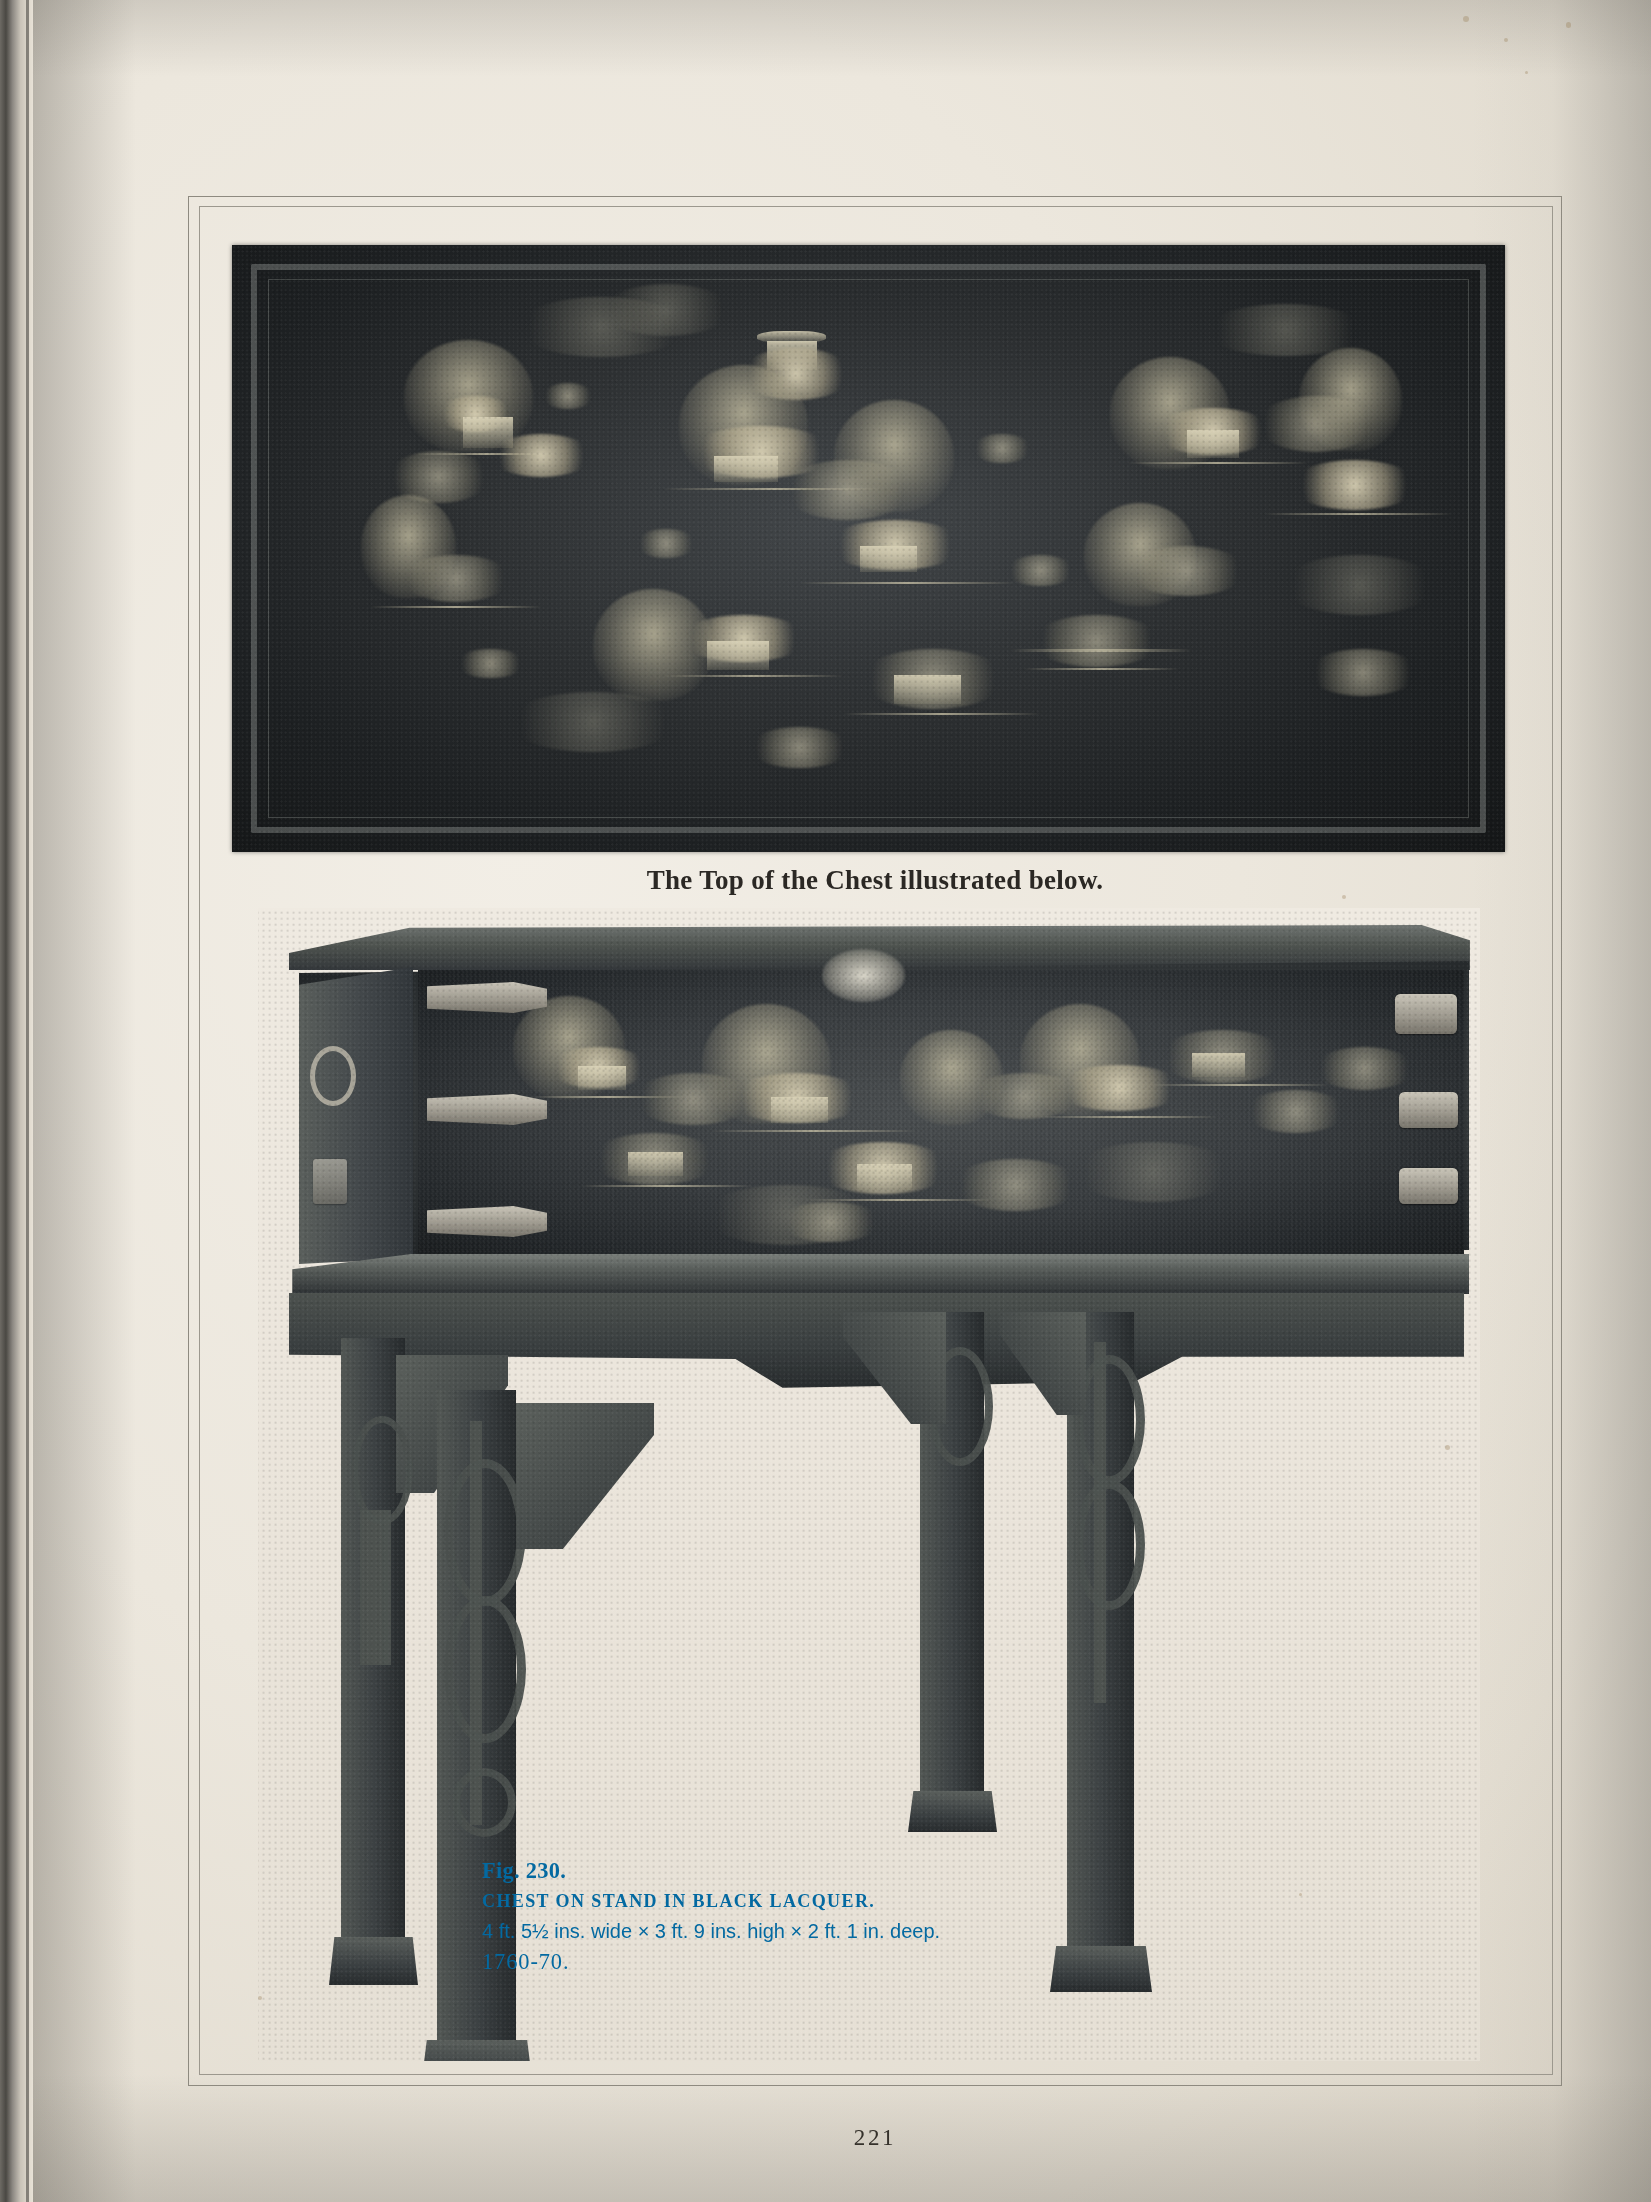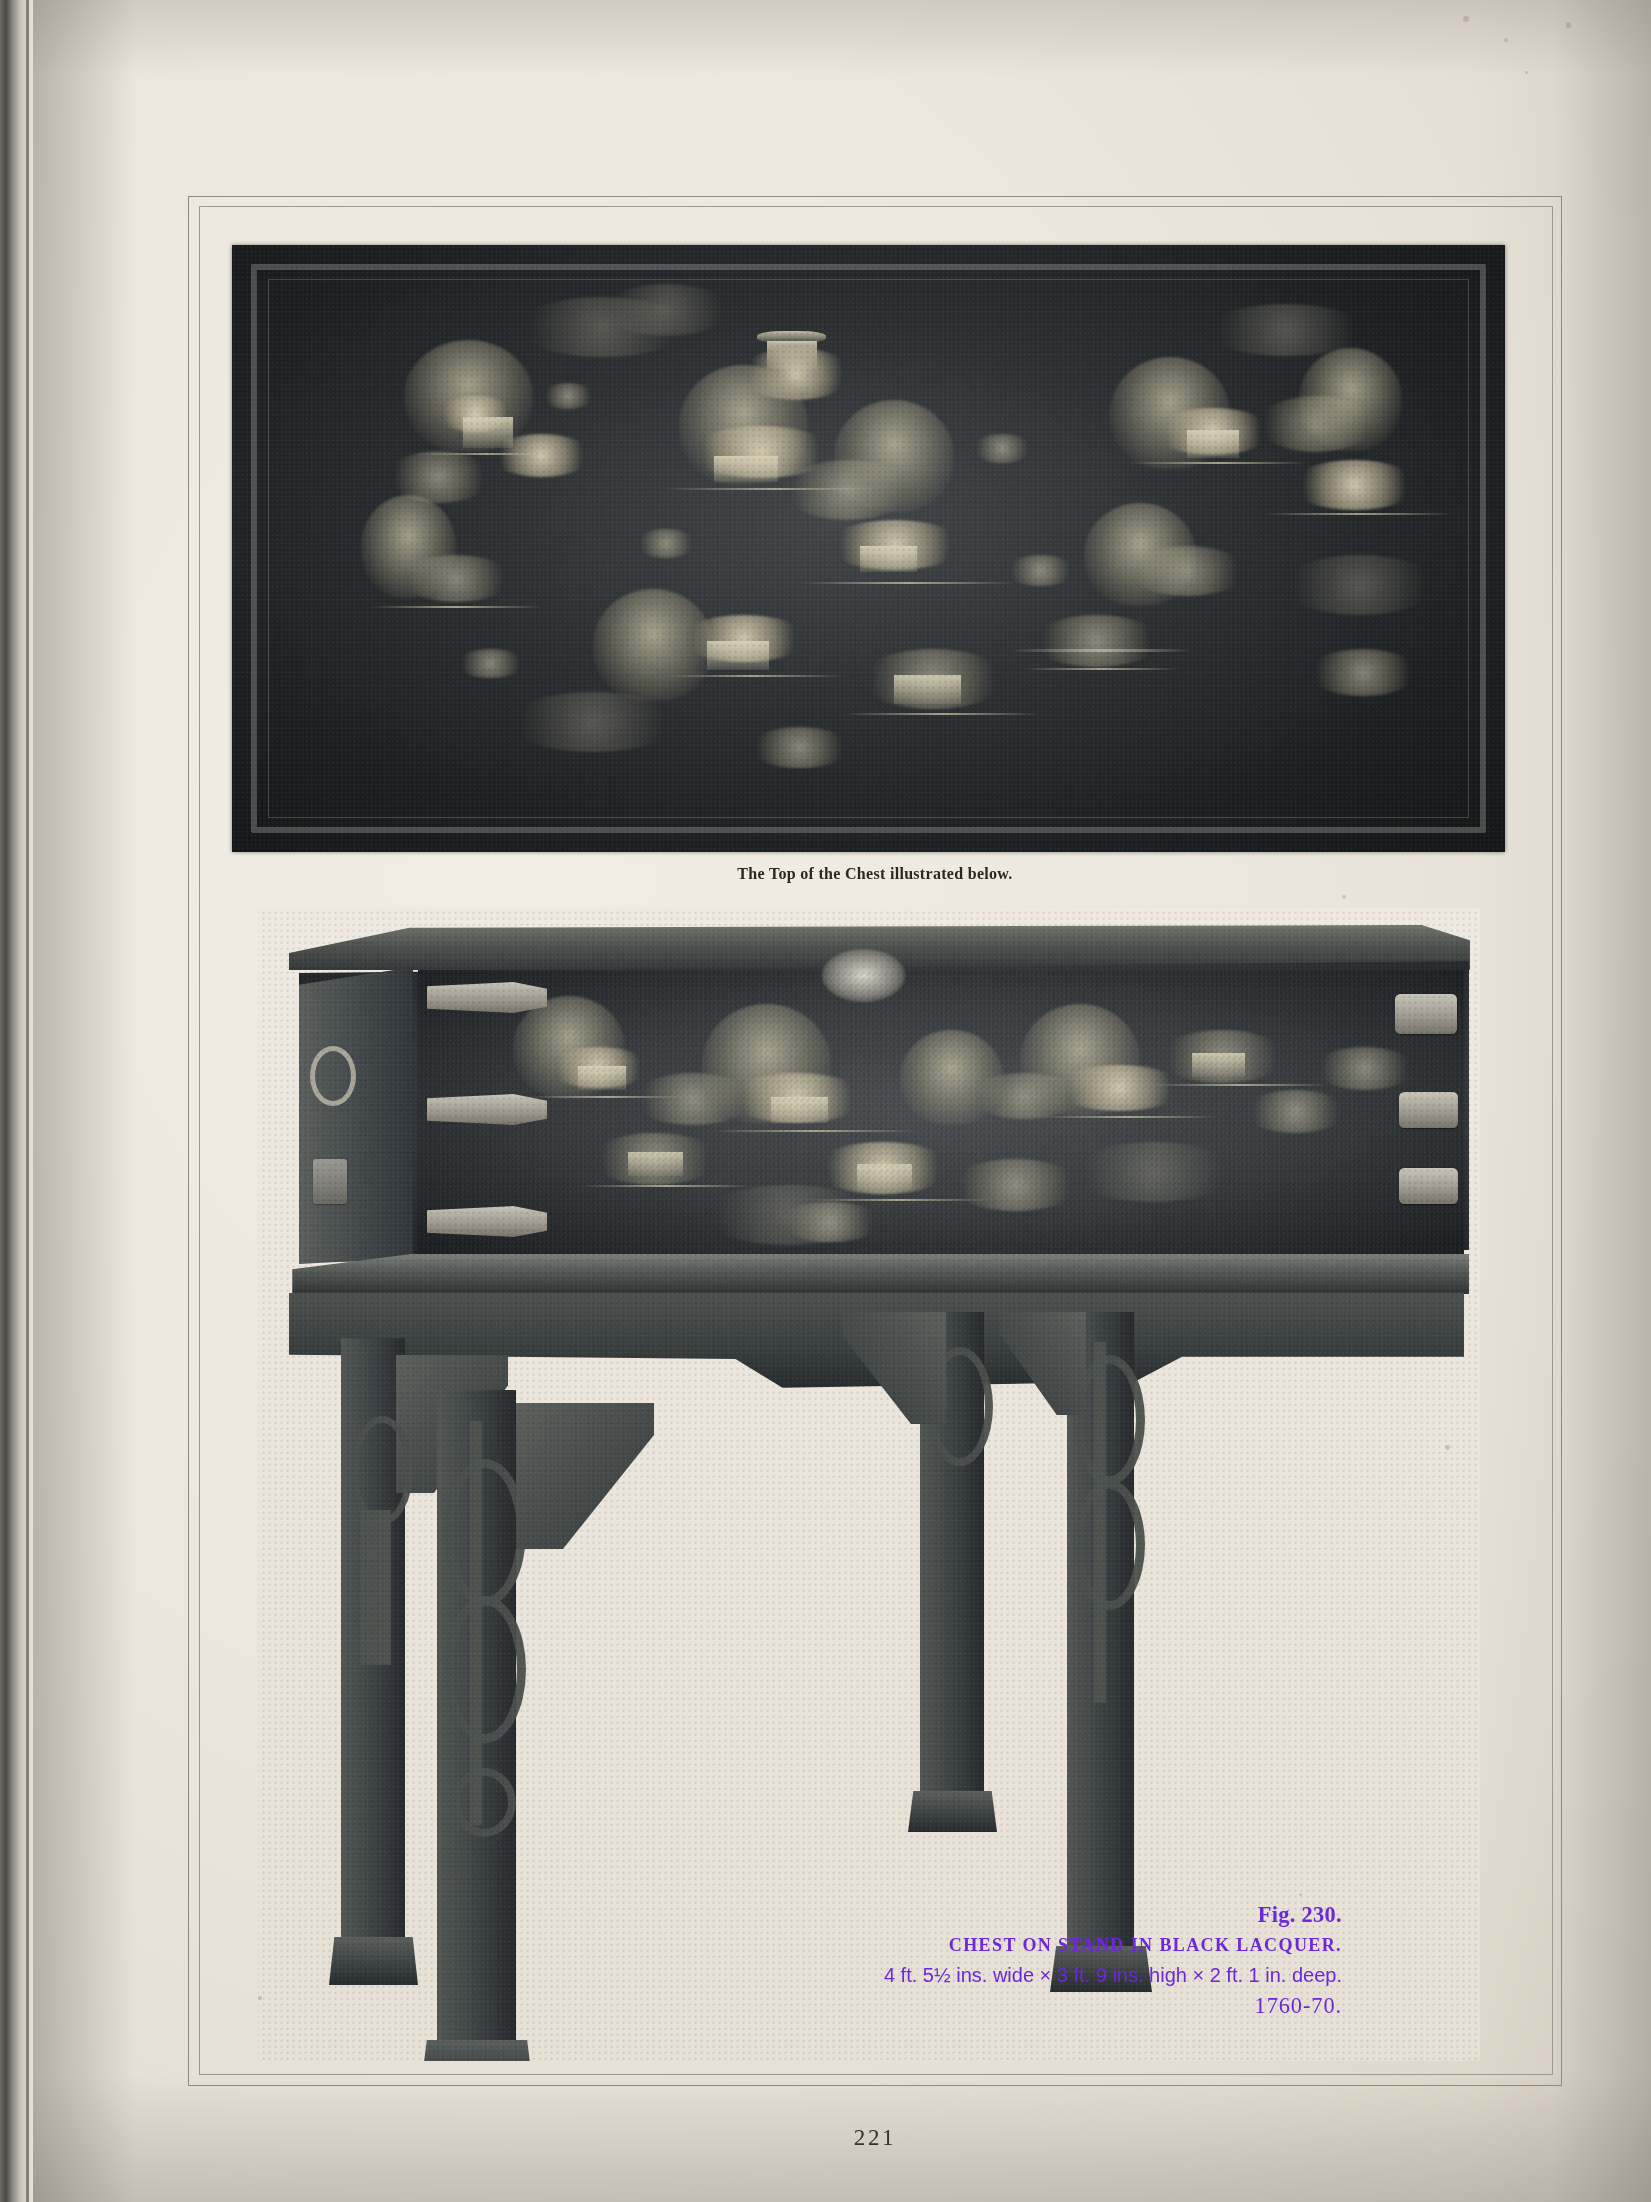--- a/index.html
+++ b/index.html
@@ -189,21 +189,21 @@
   }
 
   .caption-top {
     position: absolute;
     left: 199px; top: 865px;
     width: 1352px;
     text-align: center;
     z-index: 5;
     font-family: "Liberation Serif", serif;
     font-weight: bold;
-    font-size: 16px;
+    font-size: 27px;
     letter-spacing: 0.3px;
     color: #2b2824;
   }
 
   
   #plate-bottom {
     left: 258px; top: 908px;
     width: 1222px; height: 1153px;
     background: linear-gradient(to bottom, #efeae1 0%, #eae4da 55%, #e6e0d5 100%);
     box-shadow: none;
@@ -291,25 +291,25 @@
   }
   .bracket {
     position: absolute;
     background: linear-gradient(to bottom right, #5b605c, #33383a);
     clip-path: polygon(0% 0%, 100% 0%, 100% 22%, 34% 100%, 0% 100%);
   }
 
   
   .fig-block {
     position: absolute;
-    left: 482px; top: 1902px;
+    left: 482px; top: 1858px;
     width: 860px;
-    text-align: right;
+    text-align: left;
     z-index: 7;
-    color: #6d28d9;
+    color: #0369a1;
   }
   .fig-num {
     font-family: "Liberation Serif", serif;
     font-size: 22.4px;
     font-weight: bold;
     letter-spacing: 0.3px;
     margin-bottom: 6.9px;
   }
   .fig-title {
     font-family: "Liberation Serif", serif;

